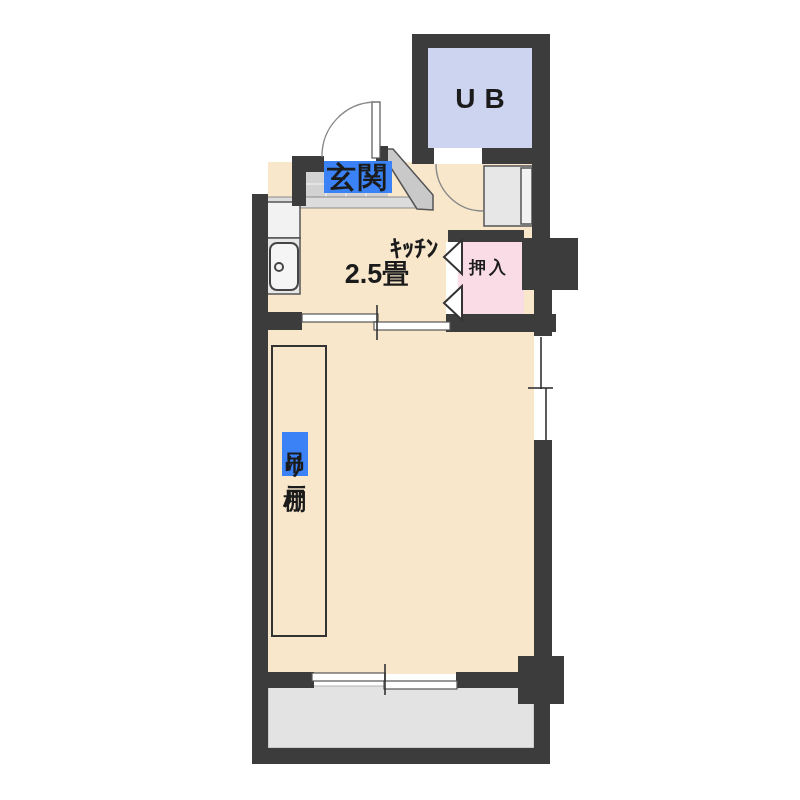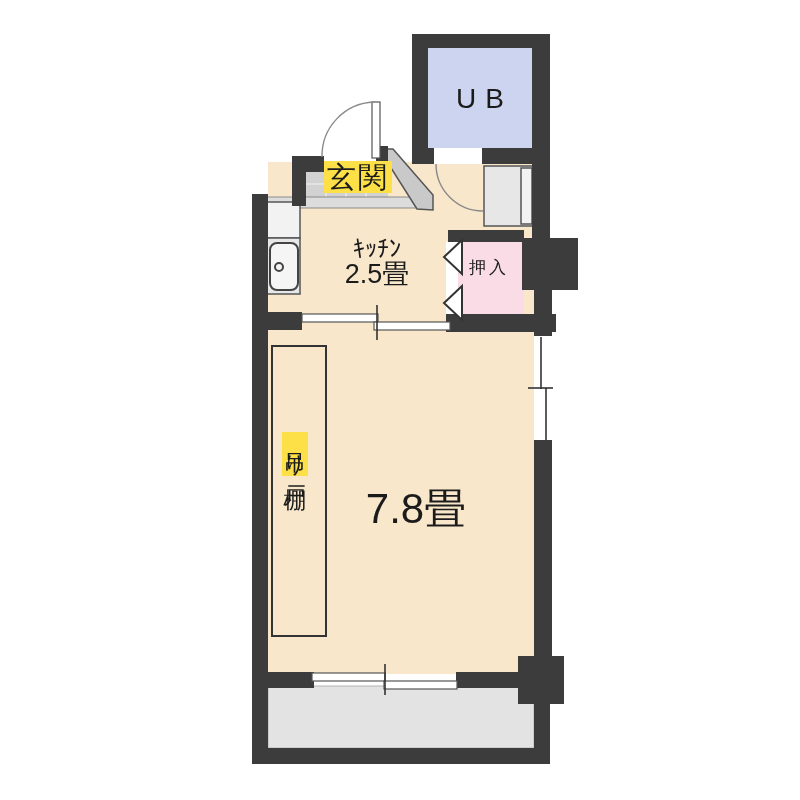--- a/index.html
+++ b/index.html
@@ -22,26 +22,26 @@
   .fixture-light { fill:#f2f2f2; stroke:#555; stroke-width:1.5; }
   .sink        { fill:#f5f5f5; stroke:#444; stroke-width:2; }
   .white-fill  { fill:#ffffff; }
   .opening     { fill:#ffffff; stroke:#555; stroke-width:1.2; }
   .arc         { fill:none; stroke:#8a8a8a; stroke-width:1.4; }
   .tick        { stroke:#333; stroke-width:1.6; }
   .grid        { stroke:#e9e9e9; stroke-width:1.5; }
   .chevron     { fill:#ffffff; stroke:#333; stroke-width:2; }
   .outline     { fill:var(--c-floor,#f8e7cb); stroke:#333; stroke-width:2; }
   
-  .lbl { position:absolute; line-height:1.05; white-space:nowrap; }
+  .lbl { position:absolute; line-height:1.05; white-space:nowrap;font-weight:bold; }
   .center { text-align:center; }
-  .boxed { background:#fde047; }
+  .boxed { background:#3b82f6; }
   .lbl-genkan { left:324px; top:161px; font-size:29px; letter-spacing:2px; padding:1px 3px; }
   .lbl-ub     { left:442px; top:84px;  width:76px;  font-size:28px; letter-spacing:9px; text-indent:9px; }
-  .lbl-kitchen{ left:316px; top:236px; width:122px; font-size:24px; }
+  .lbl-kitchen{ left:316px; top:236px; width:122px; font-size:24px;text-align:right; }
   .lbl-ksize  { left:316px; top:260px; width:122px; font-size:27px; }
   .lbl-closet { left:455px; top:259px; width:68px;  font-size:17px; letter-spacing:3px; }
   .lbl-room   { left:316px; top:444px; width:200px; font-size:40px; letter-spacing:3px; }
   .lbl-rsize  { left:316px; top:487px; width:200px; font-size:42px; }
   .lbl-cupboard { left:282px; top:432px; font-size:23px; writing-mode:vertical-rl; text-orientation:upright; letter-spacing:3px; padding:3px 1px; }
   .lbl-balcony{ left:315px; top:700px; width:165px; font-size:21px; }
 </style>
 </head>
 <body>
 
@@ -115,15 +115,14 @@
     <rect class="opening" x="312" y="673" width="73" height="8"></rect>
     <rect class="opening" x="384" y="681" width="73" height="8"></rect>
     <line class="tick" x1="385" y1="664" x2="385" y2="695"></line>
   </svg>
 
   <div class="lbl lbl-ub center">UB</div>
   <div class="lbl lbl-genkan boxed">玄関</div>
   <div class="lbl lbl-kitchen center">ｷｯﾁﾝ</div>
   <div class="lbl lbl-ksize center">2.5畳</div>
   <div class="lbl lbl-closet center">押入</div>
-  <div class="lbl lbl-rsize center">7.8畳</div>
   <div class="lbl lbl-cupboard boxed">吊り戸棚</div>
 </div>
 
 </body></html>

